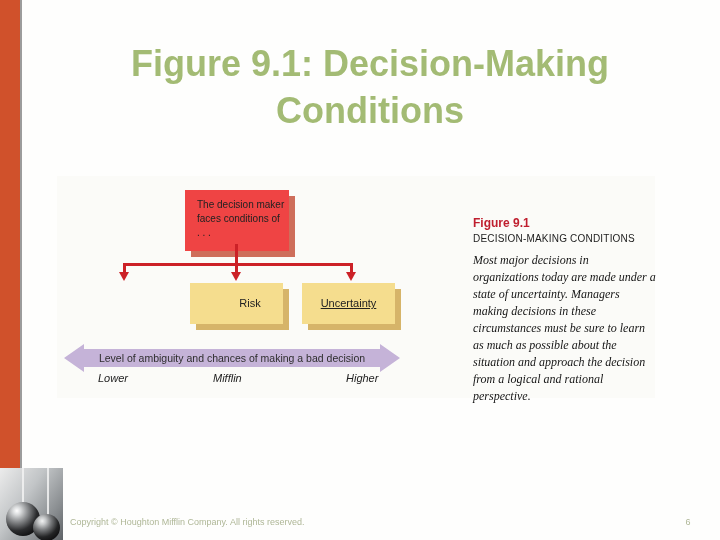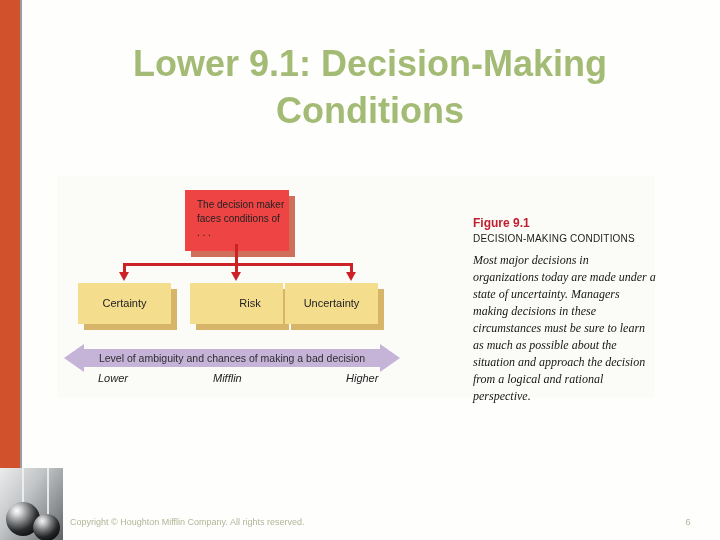--- a/index.html
+++ b/index.html
@@ -45,21 +45,21 @@
     border-left:5.5px solid transparent;border-right:5.5px solid transparent;
     border-top:9px solid #cc2127;top:96px;
   }
   .ah-left{left:62px;} .ah-mid{left:174px;} .ah-right{left:289px;}
   
   .cond-box{
     position:absolute;top:107px;width:93px;height:41px;
     background:#f5dd8e;box-shadow:6px 6px 0 #d6b469;
     text-align:center;line-height:41px;font-size:11px;color:#222;
   }
-  .cond-0{left:21px;} .cond-1{left:133px;padding-left:27px;} .cond-2{left:228px;}
+  .cond-0{left:21px;} .cond-1{left:133px;padding-left:27px;} .cond-2{left:245px;text-decoration:underline;}
   
   .scale-arrow{
     position:absolute;left:7px;top:168px;width:336px;height:28px;
     background:#c5b3d8;
     clip-path:polygon(0 50%,20px 0,20px 5px,316px 5px,316px 0,100% 50%,316px 100%,316px 23px,20px 23px,20px 100%);
   }
   .scale-arrow-label{
     position:absolute;left:7px;top:168px;width:336px;height:28px;
     text-align:center;font-size:10.5px;color:#2e2e2e;line-height:28px;
   }
@@ -105,42 +105,39 @@
     position:absolute;left:680px;top:517px;width:16px;text-align:center;
     font-size:9px;color:#afb797;
   }
 </style>
 </head>
 <body>
 
 <div class="accent-bar"></div>
 
 <h1 class="slide-title">
-  <span>Lower 9.1: Decision-Making</span>
+  <span>Figure 9.1: Decision-Making</span>
   <span>Conditions</span>
 </h1>
 
 <div class="figure-panel">
 
   <div class="top-box">
     <span>The decision maker faces conditions of . . .</span>
   </div>
 
   <div class="rline v-from-top"></div>
   <div class="rline h-line"></div>
   <div class="rline stub-left"></div>
   <div class="rline stub-mid"></div>
   <div class="rline stub-right"></div>
   <div class="arrowhead ah-left"></div>
   <div class="arrowhead ah-mid"></div>
   <div class="arrowhead ah-right"></div>
 
-  <div class="cond-box cond-0">
-    <span>Certainty</span>
-  </div>
   <div class="cond-box cond-1">
     <span>Risk</span>
   </div>
   <div class="cond-box cond-2">
     <span>Uncertainty</span>
   </div>
 
   <div class="scale-arrow"></div>
   <div class="scale-arrow-label">Level of ambiguity and chances of making a bad decision</div>
 

